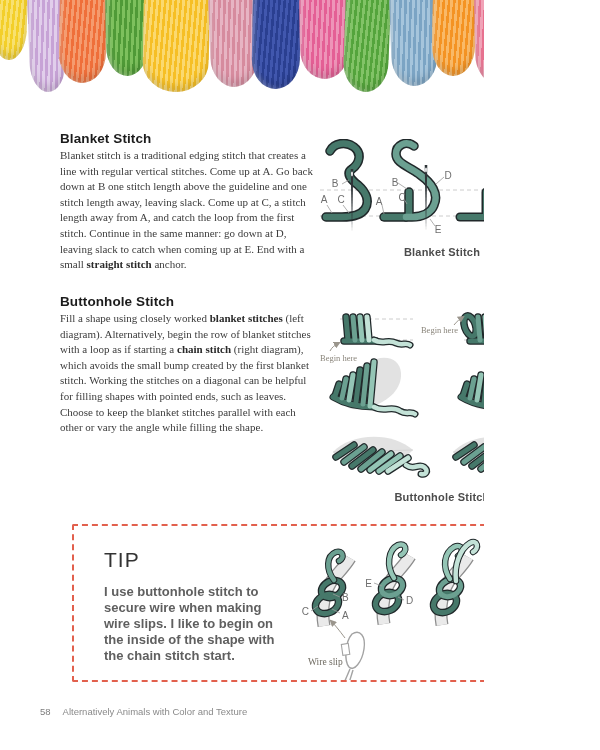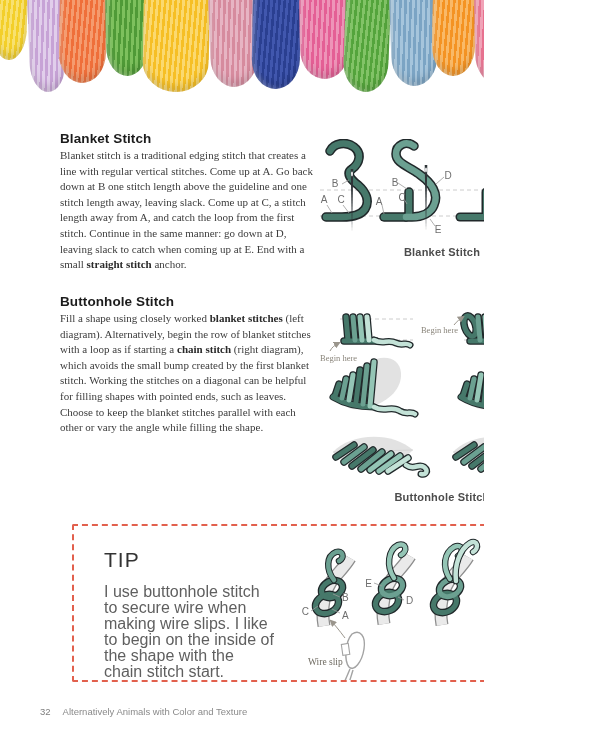--- a/index.html
+++ b/index.html
@@ -16,22 +16,22 @@
            color:#1c1c1c;letter-spacing:.1px;}
   .body{font-family:"Liberation Serif",serif;font-size:11px;line-height:15.6px;
         color:#3c3c3c;margin:0;}
   .body .b{font-weight:bold;color:#2a2a2a;}
   .caption{font-size:11px;color:#4c4c4c;font-weight:bold;text-align:center;letter-spacing:.2px;}
   
   .tipbox{position:absolute;left:72px;top:524px;width:420px;height:154px;
           border:2px dashed var(--tip-border);border-radius:2px;overflow:hidden;}
   .tiptitle{position:absolute;left:30px;top:22px;font-size:21px;color:#333;
             letter-spacing:1px;font-weight:normal;}
-  .tipbody{position:absolute;left:30px;top:58px;width:172px;font-size:16px;
-           line-height:16px;color:#5f5f5f;}
+  .tipbody{position:absolute;left:30px;top:58px;width:172px;font-size:13px;
+           line-height:16px;color:#5f5f5f;font-weight:bold;}
   
   .footer{position:absolute;left:40px;top:706px;font-size:9.5px;color:#8a8a8a;}
   .footer .num{margin-right:12px;color:#7d7d7d;}
   
   .o{fill:none;stroke:var(--outline);stroke-linecap:round;stroke-linejoin:round;}
   .c{fill:none;stroke-linecap:round;stroke-linejoin:round;}
   .sd{stroke:var(--teal-dark);} .sm{stroke:var(--teal-mid);}
   .sl{stroke:var(--teal-light);} .sp{stroke:var(--teal-pale);}
   .guide{stroke:var(--guide);stroke-width:1;stroke-dasharray:4 3;fill:none;}
   .lbl{font:10px "Liberation Sans",sans-serif;fill:var(--label-gray);}
@@ -321,16 +321,16 @@
         <path d="M54 139 L48 153" stroke="#a3a3a3" stroke-width="1.4" fill="none"></path>
         <path d="M57 140 L53 153" stroke="#a3a3a3" stroke-width="1.4" fill="none"></path>
         <rect x="46" y="114" width="7" height="11" transform="rotate(-8 49 119)" fill="#ffffff" stroke="#a3a3a3" stroke-width="1.1"></rect>
         <path class="arrow" d="M49 108 C43 100,39 95,35 91" marker-end="url(#ah2)"></path>
         <text class="begin" style="font-size:9.5px;fill:#6e6a61;" x="12" y="135">Wire slip</text>
       </g>
     </svg>
   </div>
 
   <div class="footer">
-    <span class="num">32</span><span>Alternatively Animals with Color and Texture</span>
+    <span class="num">58</span><span>Alternatively Animals with Color and Texture</span>
   </div>
 
 </div>
 
 </body></html>

